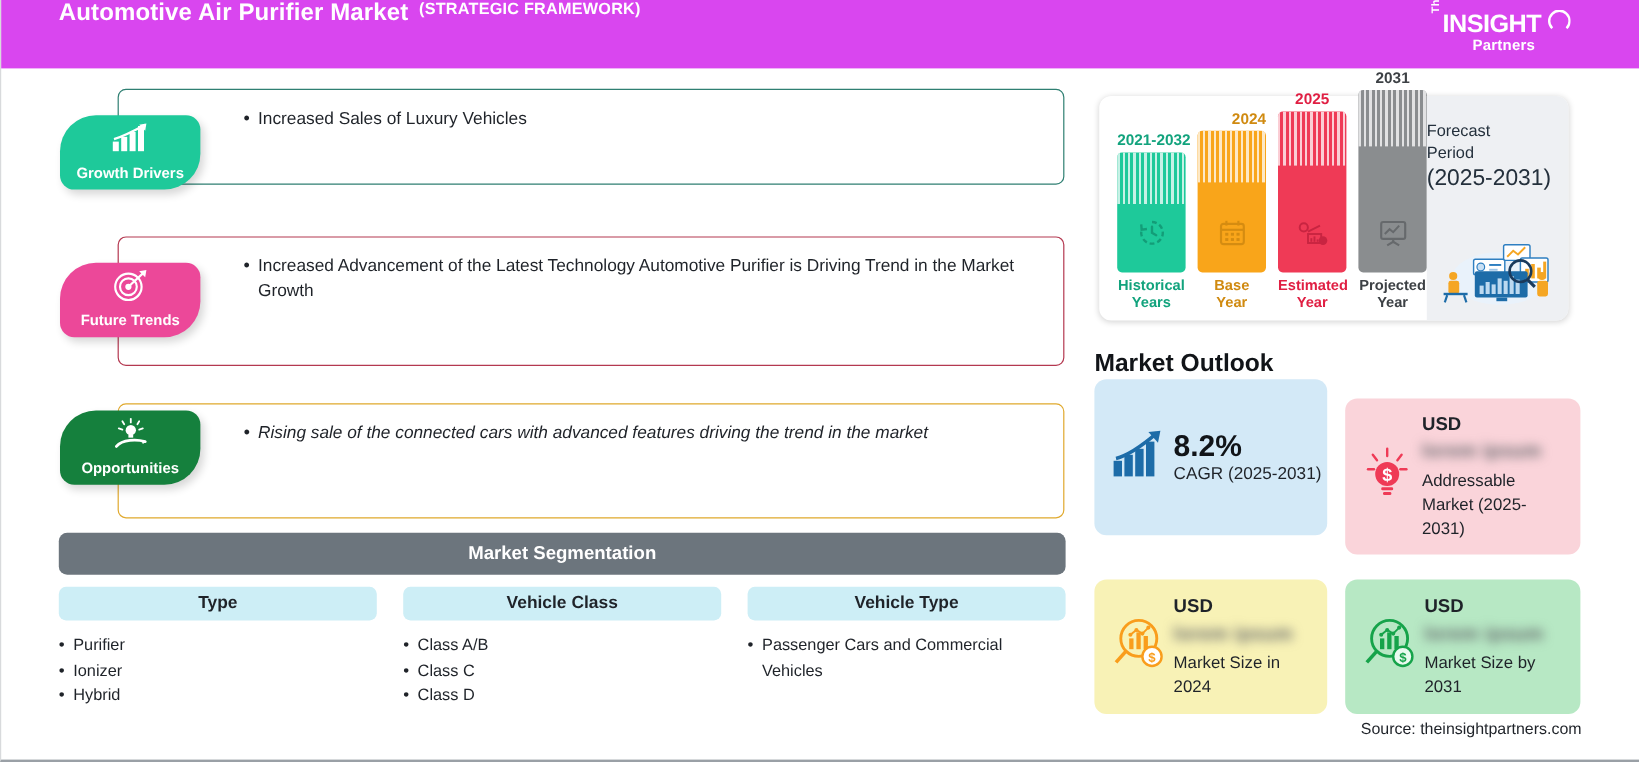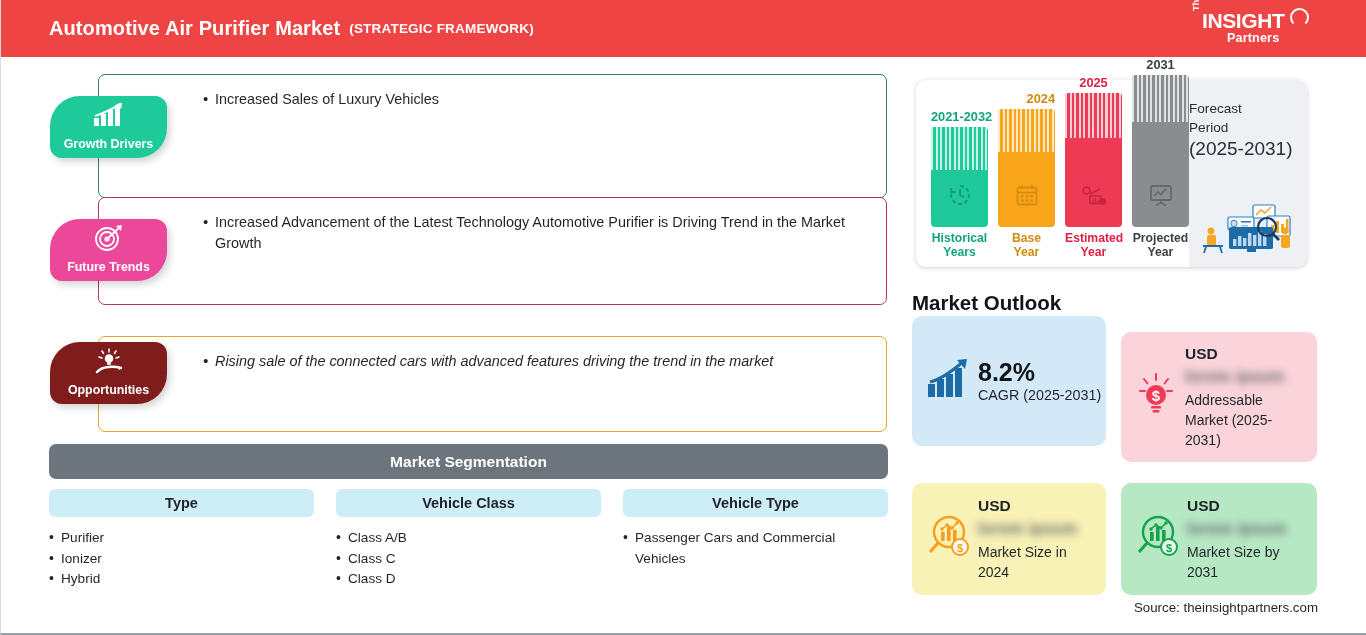--- a/index.html
+++ b/index.html
@@ -14,22 +14,22 @@
     width: 1366px; height: 635px;
     position: relative;
     border-bottom: 2px solid #9aa0a6;
     border-left: 1px solid #d8dadc;
     background: #fff;
   }
 
   
   .header {
     position: absolute; left: 0; top: 0; width: 1366px; height: 57px;
-    background: #ef4444;
-    display: flex; align-items: center;
+    background: #d946ef;
+    display: flex; align-items: flex-start;
   }
   .header-title {
     margin-left: 48px;
     color: #ffffff;
     font-size: 20px; font-weight: bold;
     letter-spacing: .1px;
   }
   .header-sub {
     color: #ffffff;
     font-size: 13.5px; font-weight: bold;
@@ -189,21 +189,21 @@
     <span class="header-title">Automotive Air Purifier Market</span>
     <span class="header-sub">(STRATEGIC FRAMEWORK)</span>
     <div class="logo">
       <span class="logo-the">The</span>
       <span class="logo-insight">INSIGHT</span>
       <span class="logo-partners">Partners</span>
       <span class="logo-ring"></span>
     </div>
   </div>
 
-  <div class="factor-box" style="top:74px;height:124px;border:1px solid #2f7f72;">
+  <div class="factor-box" style="top:74px;height:80px;border:1px solid #2f7f72;">
     <div class="bullets">
       <div class="bullet">Increased Sales of Luxury Vehicles</div>
     </div>
   </div>
   <div class="badge" style="left:49px;top:96px;background:#1ec99a;">
     <span class="badge-icon">
       <svg width="34" height="26" viewBox="0 0 34 26">
         <rect x="2" y="16" width="5" height="8" fill="#fff"></rect>
         <rect x="9" y="12" width="5" height="12" fill="#fff"></rect>
         <rect x="16" y="8" width="5" height="16" fill="#fff"></rect>
@@ -231,21 +231,21 @@
       </svg>
     </span>
     <span class="badge-label">Future Trends</span>
   </div>
 
   <div class="factor-box" style="top:336px;height:96px;border:1px solid #e0a92d;font-style:italic;">
     <div class="bullets">
       <div class="bullet">Rising sale of the connected cars with advanced features driving the trend in the market</div>
     </div>
   </div>
-  <div class="badge" style="left:49px;top:342px;background:#7f1d1d;align-items:center;">
+  <div class="badge" style="left:49px;top:342px;background:#15803d;align-items:center;">
     <span class="badge-icon">
       <svg width="34" height="28" viewBox="0 0 34 28">
         <g stroke="#fff" stroke-width="1.5" stroke-linecap="round">
           <line x1="17" y1="1" x2="17" y2="4"></line>
           <line x1="10" y1="3" x2="11.5" y2="5.5"></line>
           <line x1="24" y1="3" x2="22.5" y2="5.5"></line>
           <line x1="7" y1="9" x2="10" y2="10"></line>
           <line x1="27" y1="9" x2="24" y2="10"></line>
         </g>
         <circle cx="17" cy="10.5" r="4.3" fill="#fff"></circle>

